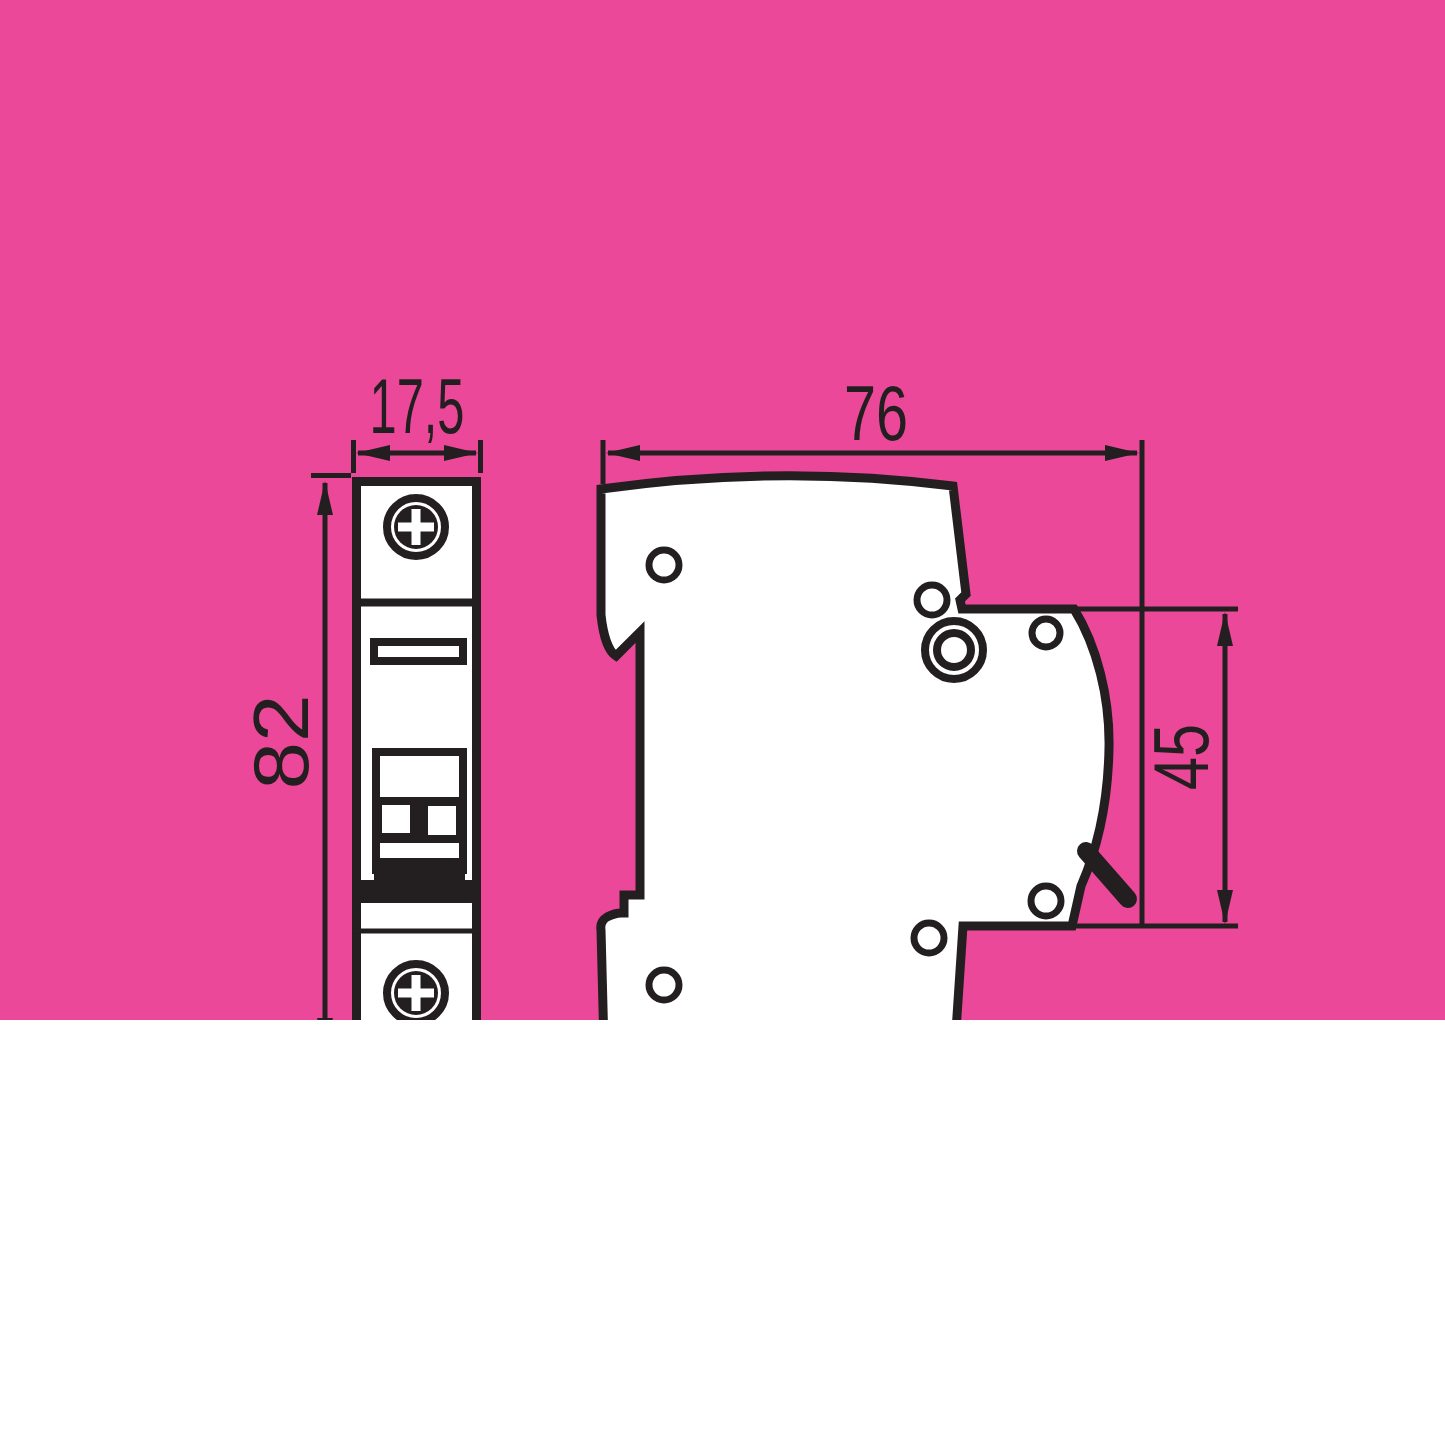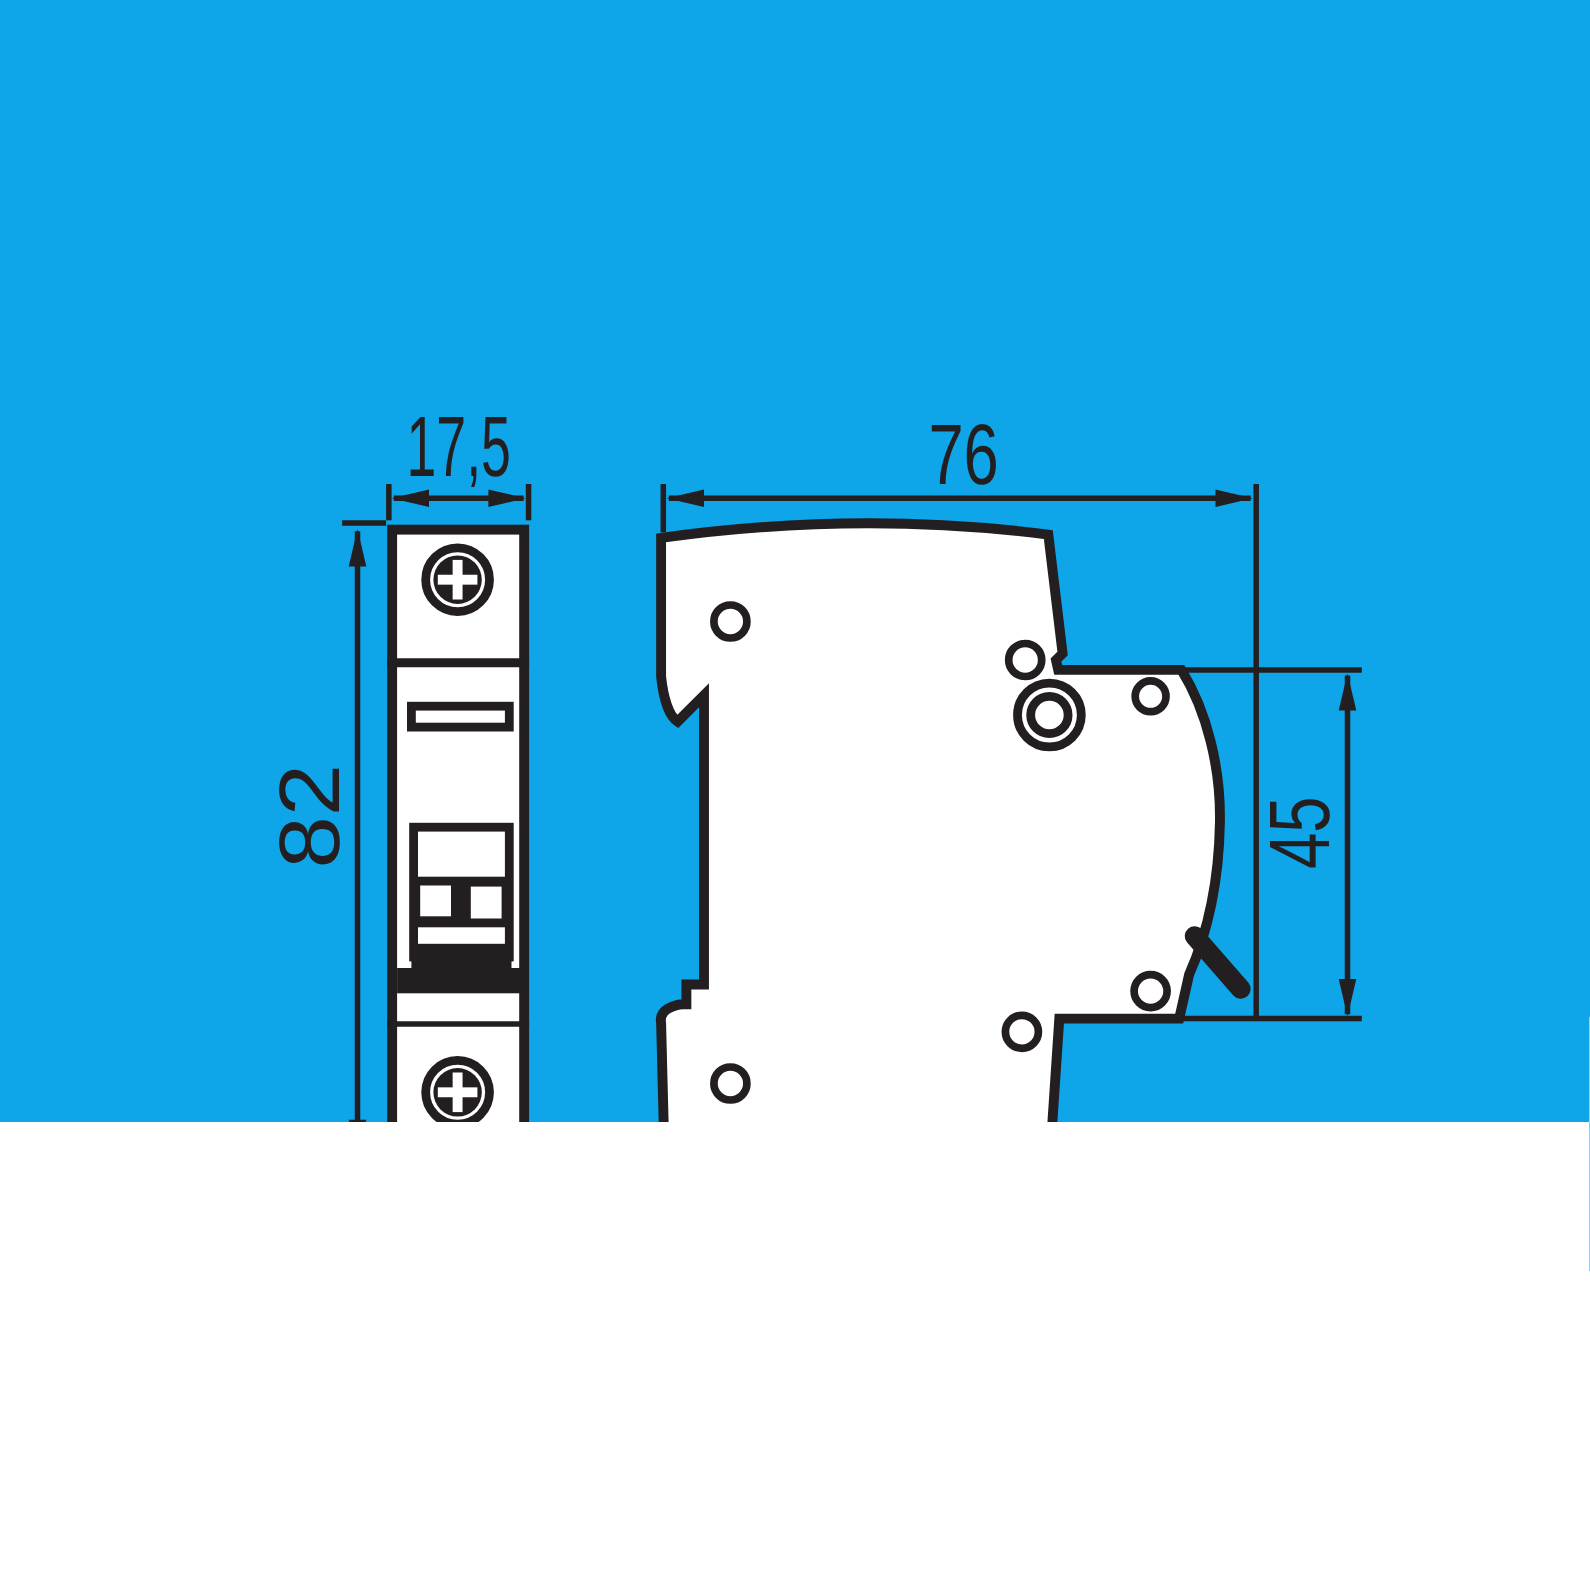--- a/index.html
+++ b/index.html
@@ -1,16 +1,16 @@
 <!DOCTYPE html>
 <html><head>
 <meta charset="utf-8">
 <style>
   html,body{margin:0;padding:0;background:#ffffff;}
-  .stage{position:relative;width:1445px;height:1020px;background:#0ea5e9;overflow:hidden;}
+  .stage{position:relative;width:1445px;height:1020px;background:#ec4899;overflow:hidden;}
   svg{display:block;}
   .dim-text{
     font-family:"Liberation Sans", sans-serif;
     font-size:78px;
     font-weight:300;
     fill:#231f20;
   }
   .outline{fill:#ffffff;stroke:#231f20;stroke-width:9;stroke-miterlimit:6;}
   .thin{stroke:#231f20;stroke-width:5;fill:none;}
   .mid{stroke:#231f20;stroke-width:8;fill:none;}

